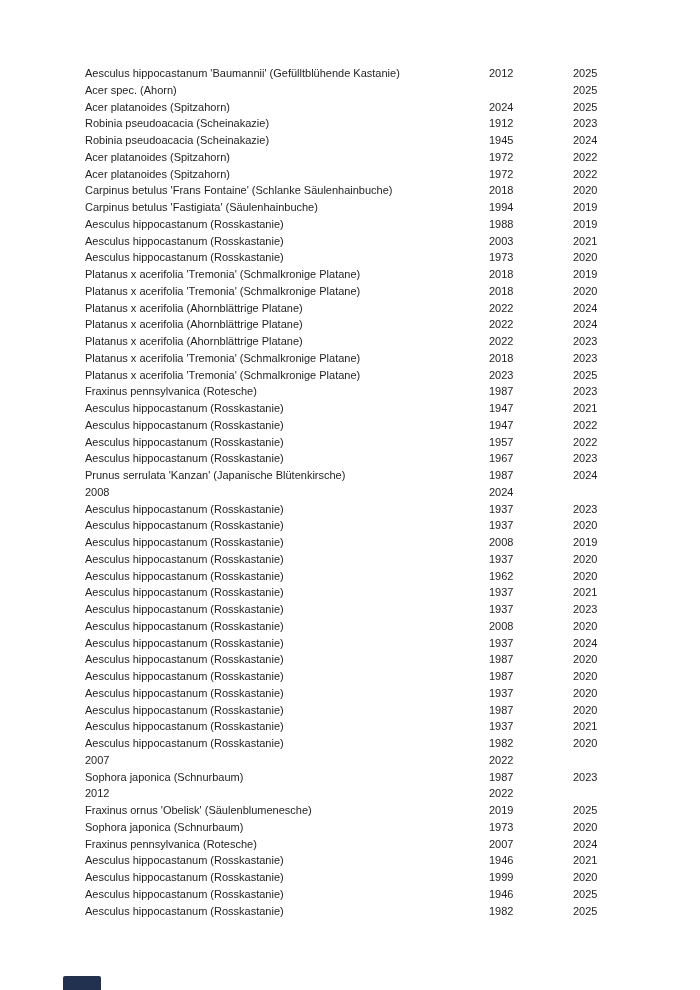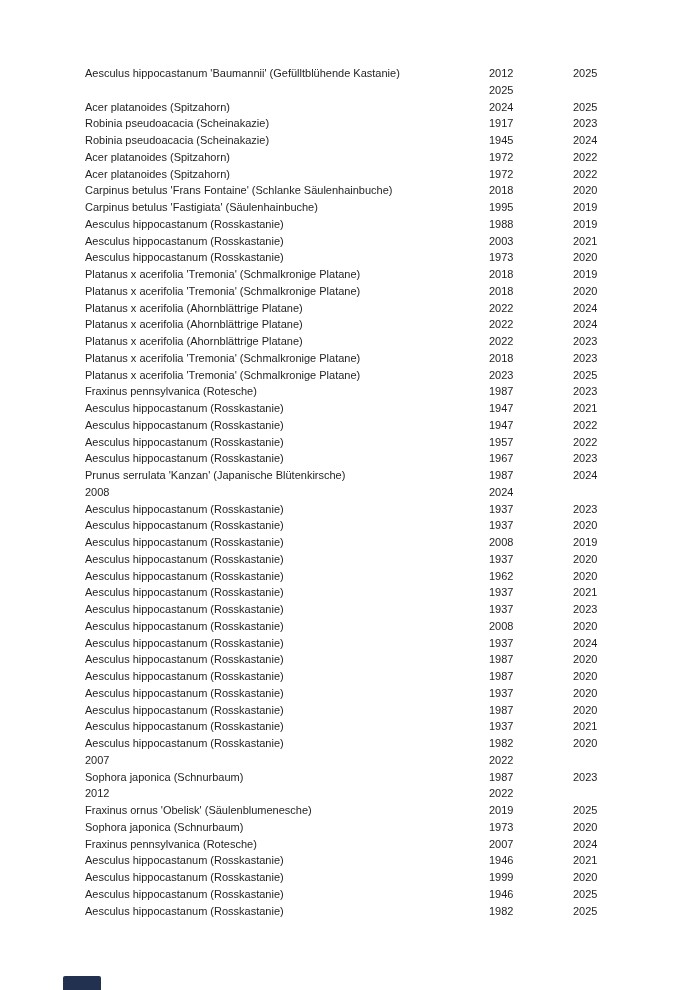--- a/index.html
+++ b/index.html
@@ -48,33 +48,34 @@
 <body>
 
 <div class="tree-table">
   <div class="tree-row">
     <span class="cell">Aesculus hippocastanum 'Baumannii' (Gefülltblühende Kastanie)</span>
     <span class="cell">2012</span>
     <span class="cell">2025</span>
   </div>
 
   <div class="tree-row">
+    <span class="cell">Acer spec. (Ahorn)</span>
     <span class="cell"></span>
     <span class="cell">2025</span>
   </div>
 
   <div class="tree-row">
     <span class="cell">Acer platanoides (Spitzahorn)</span>
     <span class="cell">2024</span>
     <span class="cell">2025</span>
   </div>
 
   <div class="tree-row">
     <span class="cell">Robinia pseudoacacia (Scheinakazie)</span>
-    <span class="cell">1917</span>
+    <span class="cell">1912</span>
     <span class="cell">2023</span>
   </div>
 
   <div class="tree-row">
     <span class="cell">Robinia pseudoacacia (Scheinakazie)</span>
     <span class="cell">1945</span>
     <span class="cell">2024</span>
   </div>
 
   <div class="tree-row">
@@ -90,21 +91,21 @@
   </div>
 
   <div class="tree-row">
     <span class="cell">Carpinus betulus 'Frans Fontaine' (Schlanke Säulenhainbuche)</span>
     <span class="cell">2018</span>
     <span class="cell">2020</span>
   </div>
 
   <div class="tree-row">
     <span class="cell">Carpinus betulus 'Fastigiata' (Säulenhainbuche)</span>
-    <span class="cell">1995</span>
+    <span class="cell">1994</span>
     <span class="cell">2019</span>
   </div>
 
   <div class="tree-row">
     <span class="cell">Aesculus hippocastanum (Rosskastanie)</span>
     <span class="cell">1988</span>
     <span class="cell">2019</span>
   </div>
 
   <div class="tree-row">

